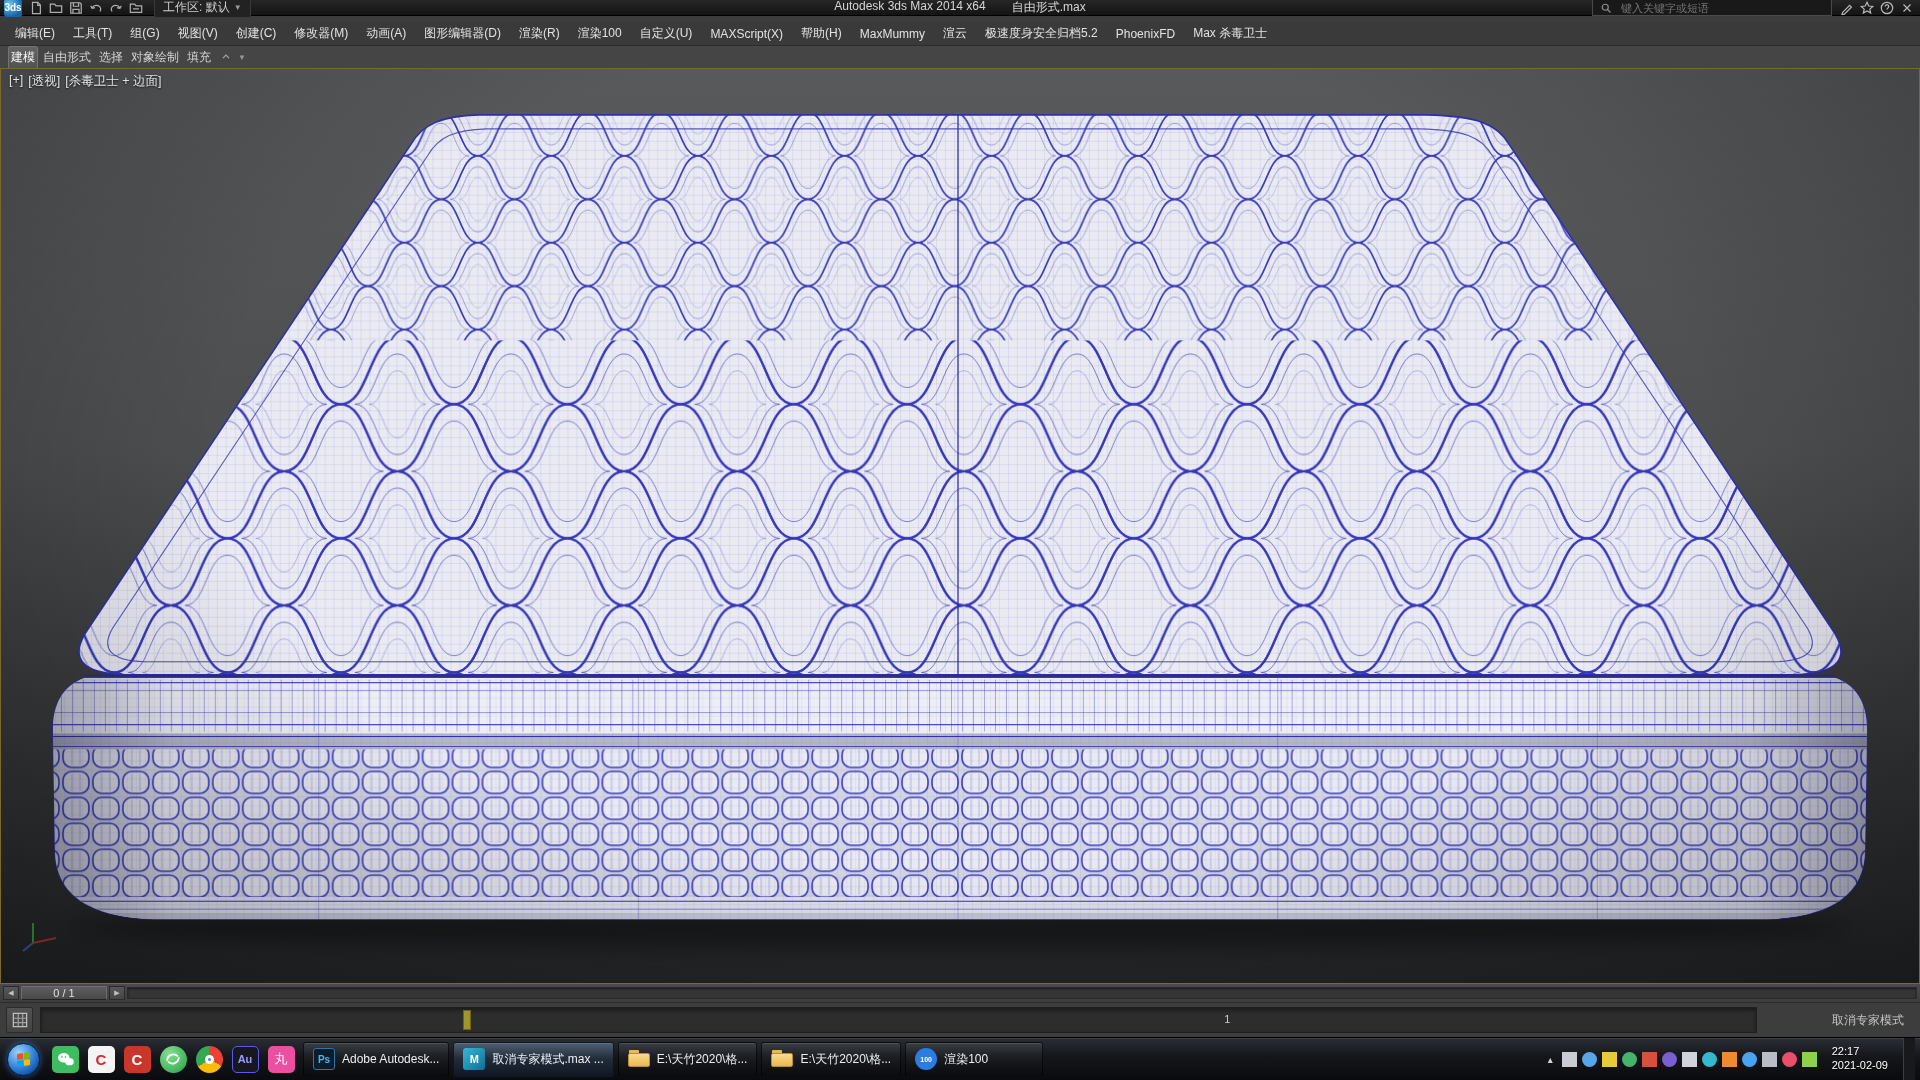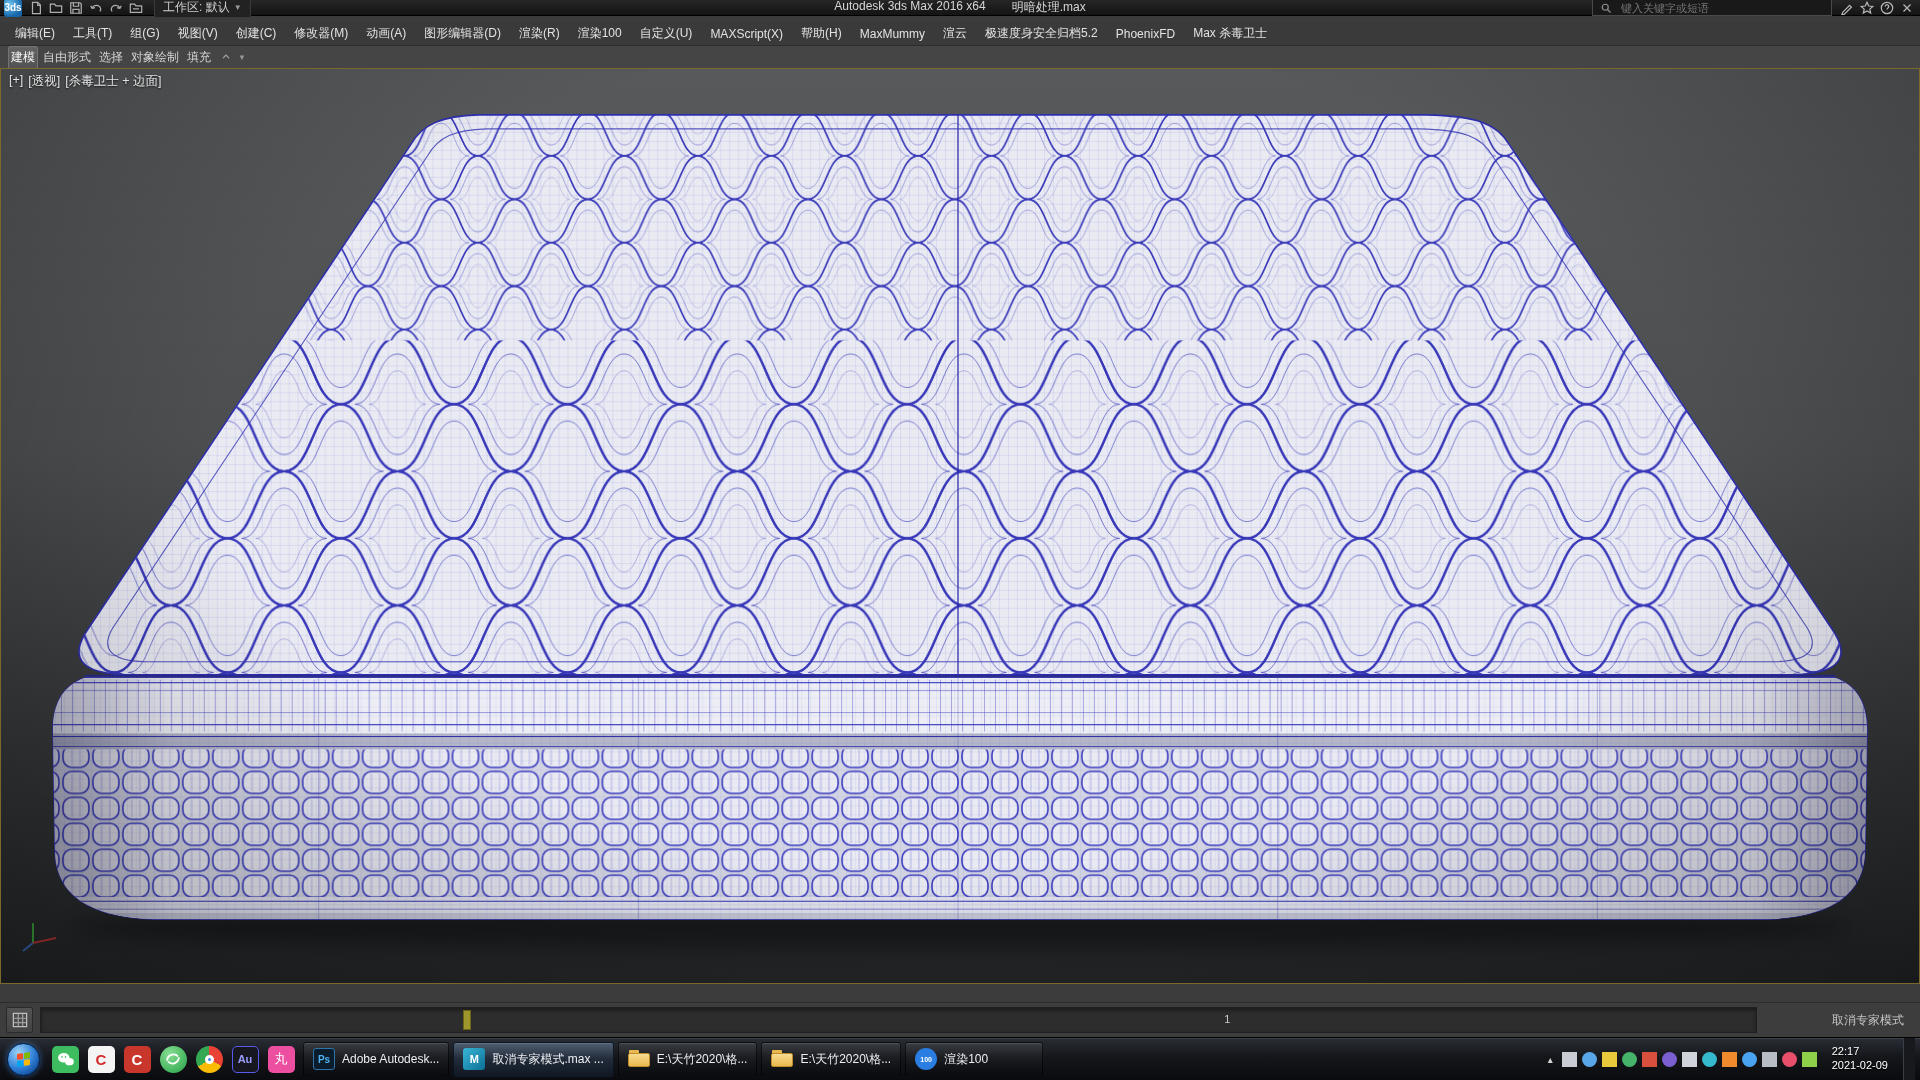--- a/index.html
+++ b/index.html
@@ -152,22 +152,22 @@
             <path d="M1.5 13 V3.5 h5 l1.5 2 h6.5 V13 z"></path>
             <path d="M4.5 9 h7"></path>
           </svg>
         </span>
       </div>
     <div class="workspace">
       <span>工作区: 默认</span>
       <span style="font-size:8px;color:#9a9a9a;">▼</span>
     </div>
     <div class="titlecenter">
-      <span>Autodesk 3ds Max  2016 x64</span>
-      <span>明暗处理.max</span>
+      <span>Autodesk 3ds Max  2014 x64</span>
+      <span>自由形式.max</span>
     </div>
     <div class="tb-right">
       <div class="searchbox">
         <span class="ticon">
           <svg viewBox="0 0 16 16" width="12" height="12" fill="none" stroke="#9a9a9a" stroke-width="1.6">
               <circle cx="7" cy="7" r="4"></circle>
               <path d="M10 10 L14 14"></path>
             </svg>
         </span>
         <input class="search" placeholder="键入关键字或短语" style="">
@@ -330,20 +330,26 @@
       </g>
 
       <g transform="translate(18,854)">
         <path d="M14 22 L14 2" stroke="#3aa03a" stroke-width="2" fill="none"></path>
         <path d="M14 22 L37 17" stroke="#b03232" stroke-width="2" fill="none"></path>
         <path d="M14 22 L4 30" stroke="#3a62b0" stroke-width="2" fill="none"></path>
       </g>
     </svg>
   </div>
 
+  <div class="timeline">
+    <div class="ts-arrow">◀</div>
+    <div class="ts-btn">0 / 1</div>
+    <div class="ts-arrow">▶</div>
+    <div class="ts-track"></div>
+  </div>
 
   <div class="statusrow">
     <div class="curvebtn">
       <svg viewBox="0 0 18 18" width="16" height="16" fill="none" stroke="#c6c6c6" stroke-width="1.3">
         <rect x="1.5" y="1.5" width="15" height="15"></rect>
         <path d="M1.5 7 H16.5 M1.5 12 H16.5 M7 1.5 V16.5 M12 1.5 V16.5" opacity="0.7"></path>
       </svg>
     </div>
     <div class="trackfield">
       <div class="tf-marker"></div>

